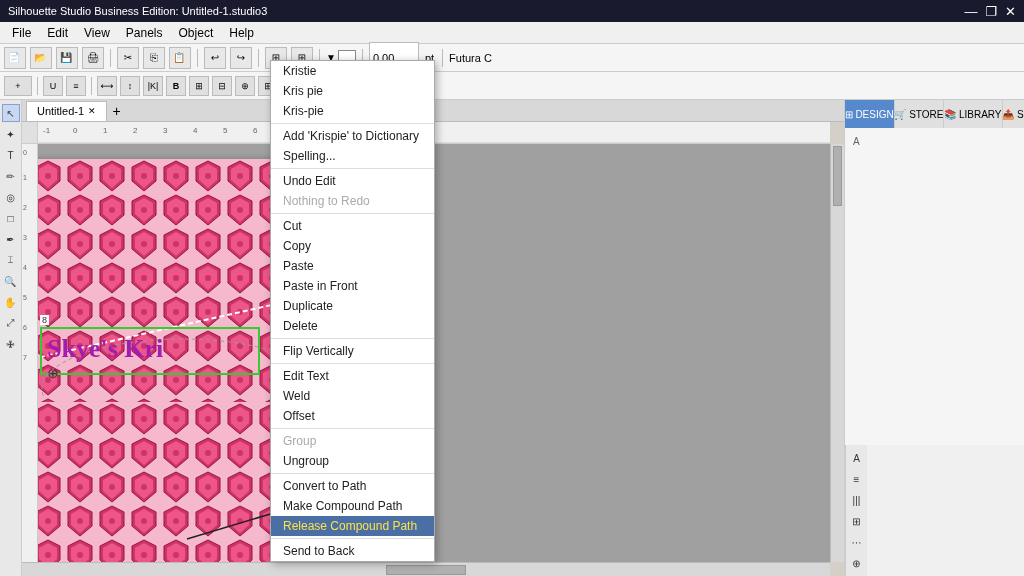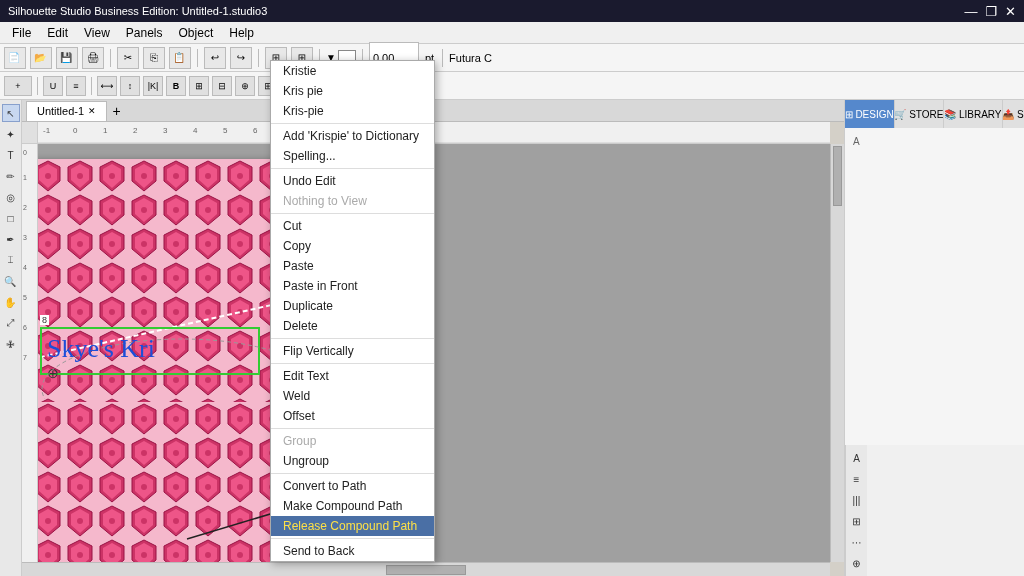--- a/index.html
+++ b/index.html
@@ -478,21 +478,21 @@
             </div>
           </div>
 
           <div style="position:absolute;top:168px;left:8px;width:220px;height:48px;border:2px solid #33cc33;">
 
             <div style="position:absolute;top:-14px;left:-2px;font-size:9px;color:#333;background:white;padding:0 2px;">8</div>
 
             <div style="position:absolute;bottom:-8px;left:5px;font-size:14px;color:#333;">⊕</div>
           </div>
 
-          <div style="position:absolute;top:175px;left:15px;font-size:26px;font-weight:normal;font-family:'Comic Sans MS',cursive;color:#1d4ed8;z-index:3;white-space:nowrap;">Skye's Kri</div>
+          <div style="position:absolute;top:175px;left:15px;font-size:26px;font-weight:bold;font-family:'Comic Sans MS',cursive;color:#a21caf;z-index:3;white-space:nowrap;">Skye's Kri</div>
 
           <svg style="position:absolute;top:160px;left:0;width:300px;height:80px;">
             <ellipse cx="150" cy="70" rx="140" ry="50" fill="none" stroke="#999" stroke-width="1" stroke-dasharray="4,3"></ellipse>
           </svg>
         </div>
 
         <svg style="position:absolute;top:360px;left:155px;width:120px;height:40px;z-index:999;">
           <line x1="10" y1="35" x2="110" y2="5" stroke="#222" stroke-width="1.5" marker-end="url(#arrowhead)"></line>
           <defs>
             <marker id="arrowhead" markerWidth="6" markerHeight="6" refX="3" refY="3" orient="auto">
@@ -553,21 +553,21 @@
 
 <div id="context-menu">
   <div class="cm-item">Kristie</div>
   <div class="cm-item">Kris pie</div>
   <div class="cm-item">Kris-pie</div>
   <div class="cm-separator"></div>
   <div class="cm-item">Add 'Krispie' to Dictionary</div>
   <div class="cm-item">Spelling...</div>
   <div class="cm-separator"></div>
   <div class="cm-item">Undo Edit</div>
-  <div class="cm-item disabled">Nothing to View</div>
+  <div class="cm-item disabled">Nothing to Redo</div>
   <div class="cm-separator"></div>
   <div class="cm-item">Cut</div>
   <div class="cm-item">Copy</div>
   <div class="cm-item">Paste</div>
   <div class="cm-item">Paste in Front</div>
   <div class="cm-item">Duplicate</div>
   <div class="cm-item">Delete</div>
   <div class="cm-separator"></div>
   <div class="cm-item">Flip Vertically</div>
   <div class="cm-separator"></div>

